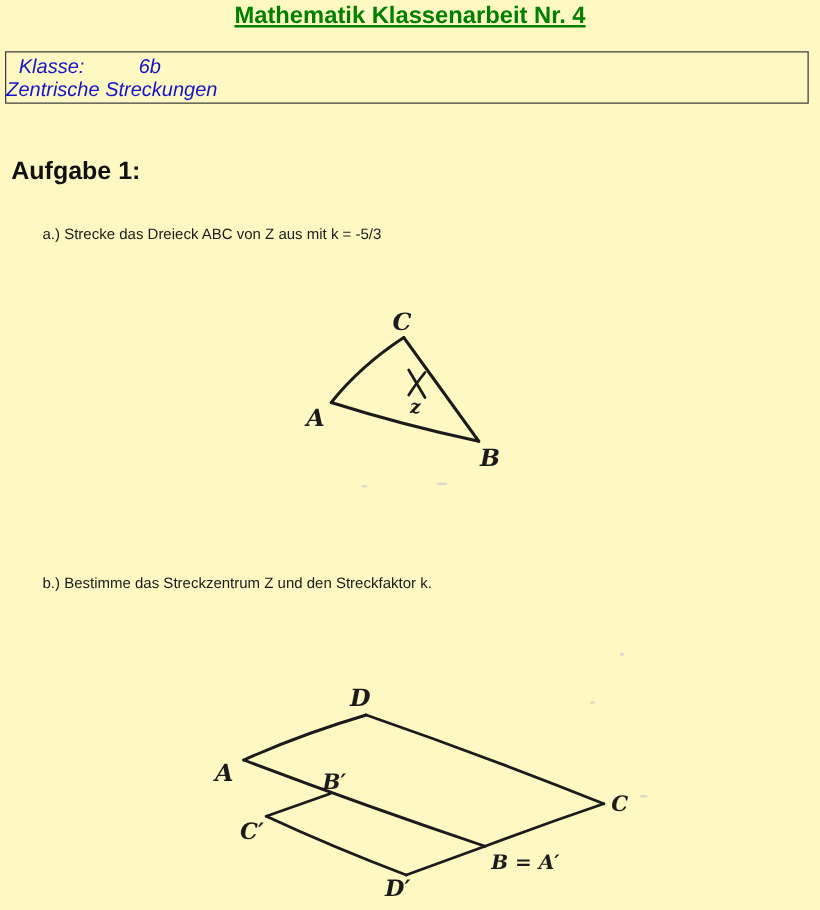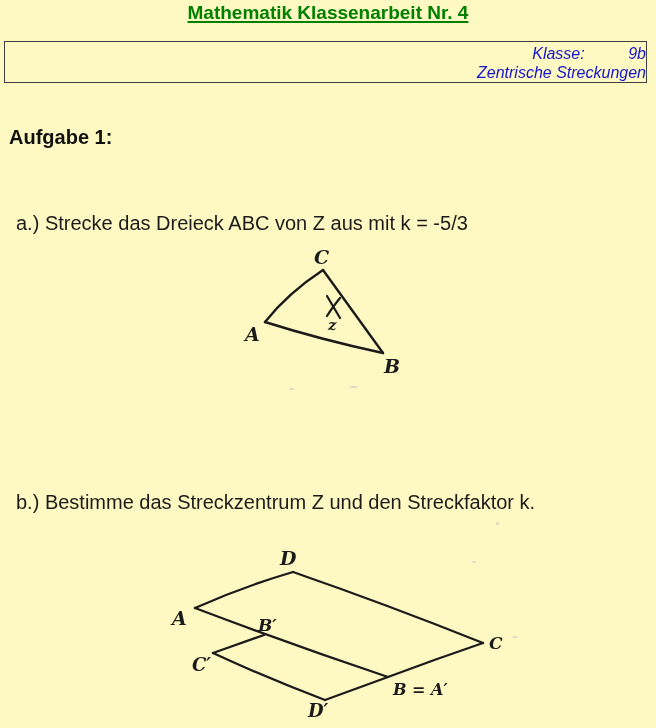--- a/index.html
+++ b/index.html
@@ -26,31 +26,30 @@
     border:1px solid #3f3f3f;
     box-sizing:border-box;
     padding:2px 0 0 0;
   }
   .info-row{
     display:flex;
     line-height:19px;
     font-size:16px;
     font-style:italic;
     color:#1414cc;
-    justify-content:flex-end;
   }
   .info-label{display:inline-block;width:96px;padding-left:10px;}
   .info-value{display:inline-block;}
   .task-heading{
     position:absolute;top:126px;left:9px;
     font-size:20px;font-weight:bold;color:#111;
   }
   .task-part{
-    position:absolute;left:16px;
-    font-size:20px;color:#1b1b1b;margin-top:32px;
+    position:absolute;left:34px;
+    font-size:12px;color:#1b1b1b;
   }
   .part-a{top:180px;}
   .part-b{top:459px;}
   .fig{position:absolute;}
   .fig-a{left:235px;top:240px;}
   .fig-b{left:160px;top:533px;}
   .hand{
     font-family:"DejaVu Serif",serif;
     font-style:italic;
     font-weight:600;
@@ -66,21 +65,21 @@
 </head>
 <body>
 
 <div class="page">
 
   <h1 class="page-title">Mathematik Klassenarbeit Nr. 4</h1>
 
   <div class="info-box">
     <div class="info-row">
       <span class="info-label">Klasse:</span>
-      <span class="info-value">9b</span>
+      <span class="info-value">6b</span>
     </div>
     <div class="info-row">
       <span class="info-value">Zentrische Streckungen</span>
     </div>
   </div>
 
   <div class="task-heading">Aufgabe 1:</div>
 
   <div class="task-part part-a">a.) Strecke das Dreieck ABC von Z aus mit k = -5/3</div>
 

